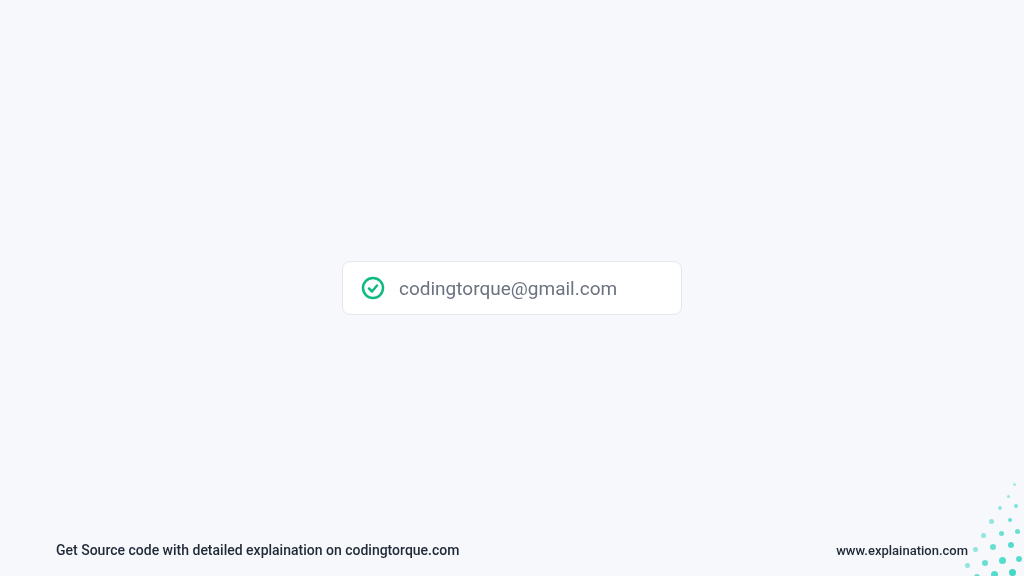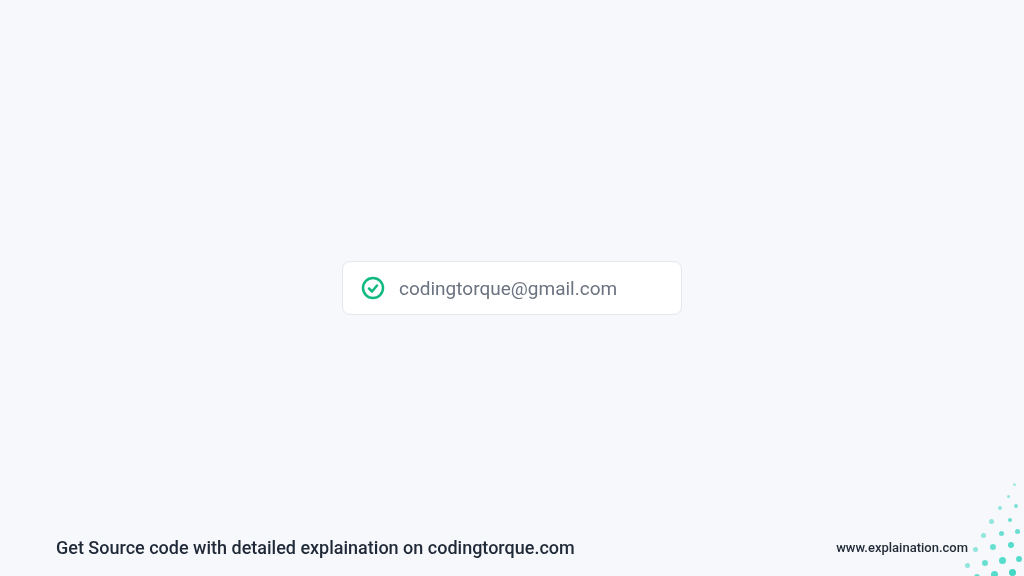--- a/index.html
+++ b/index.html
@@ -67,21 +67,21 @@
       bottom: 18px;
       left: 0;
       right: 0;
       display: flex;
       justify-content: space-between;
       align-items: center;
       padding: 0 56px 0 56px;
     }
     
     .footer-left {
-      font-size: 18px;
+      font-size: 14px;
       color: #1f2937;
       font-weight: 500;
     }
     
     .footer-right {
       font-size: 13px;
       color: #1f2937;
       font-weight: 500;
     }
     

